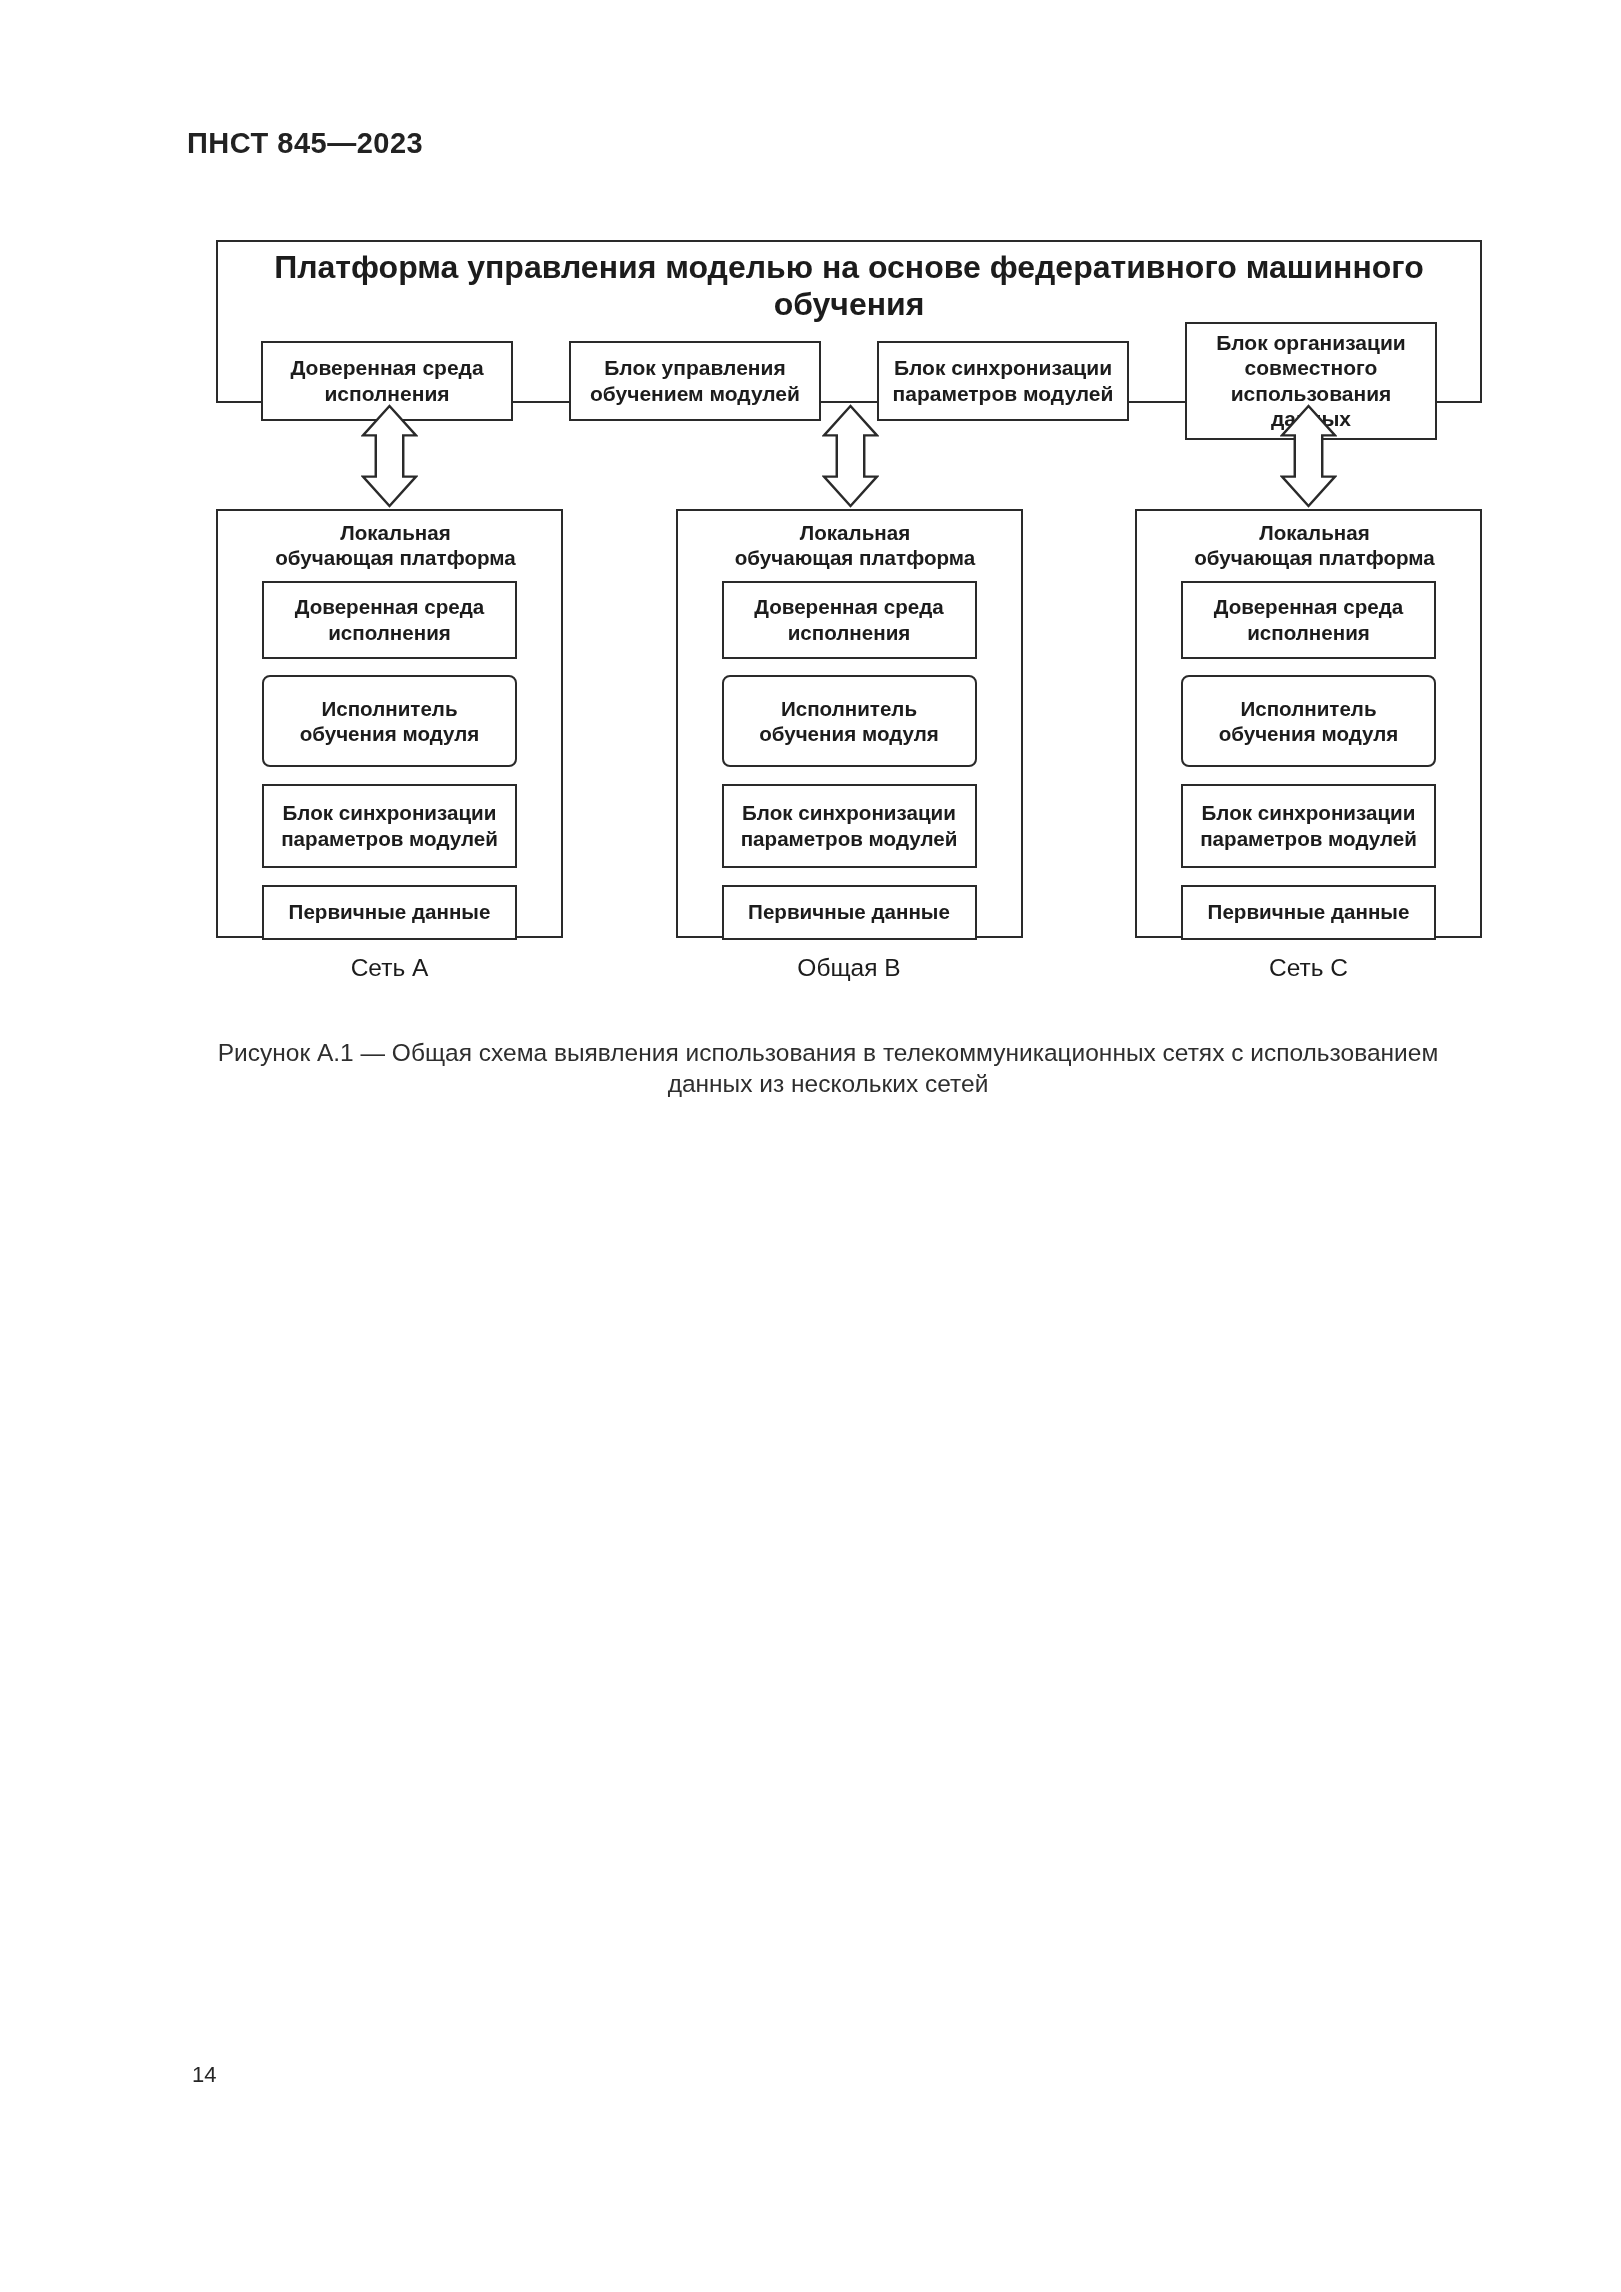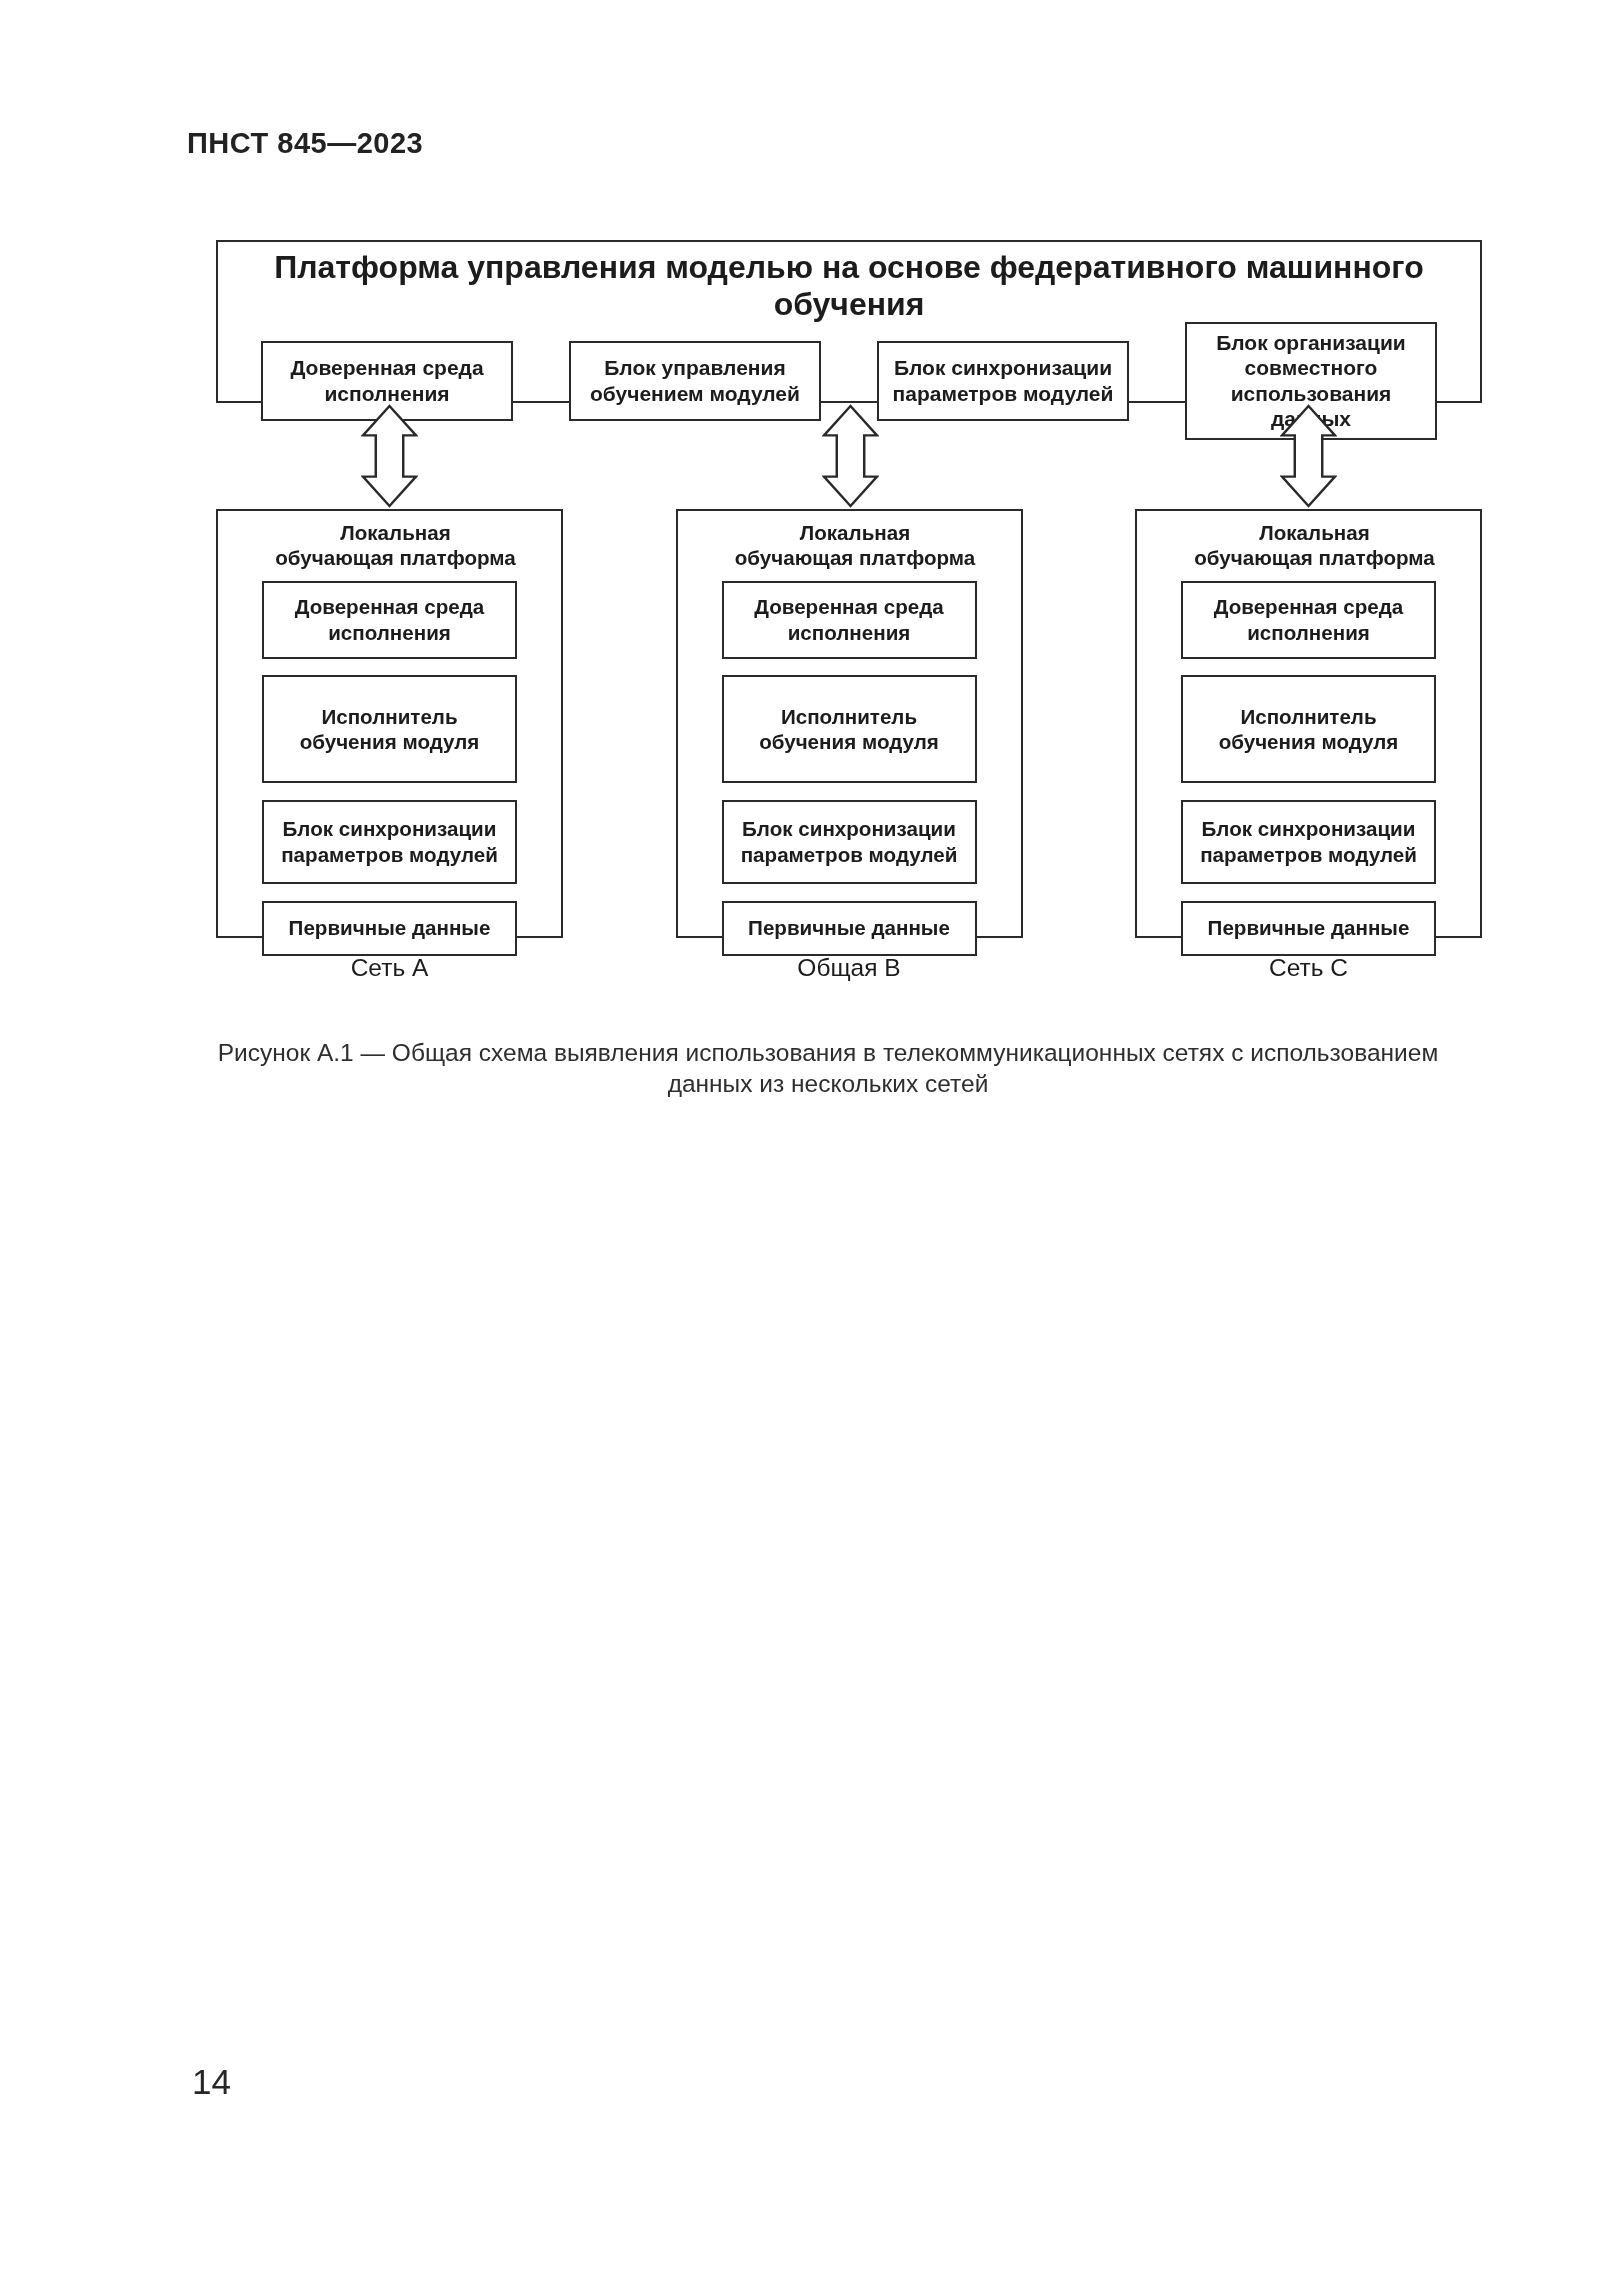--- a/index.html
+++ b/index.html
@@ -113,21 +113,21 @@
     justify-content: center;
     text-align: center;
     font-size: 20.6px;
     font-weight: bold;
     line-height: 25.5px;
     white-space: pre-line;
     background: #ffffff;
     color: #1c1c1c;
   }
   .local-module:nth-child(1) { height: 78px; }
-  .local-module:nth-child(2) { height: 108px; }
+  .local-module:nth-child(2) { height: 92px; border-radius: 8px; }
   .local-module:nth-child(3) { height: 84px; }
   .local-module:nth-child(4) { height: 55px; }
   .labels-row {
     display: flex;
     justify-content: space-between;
     margin-top: 15.7px;
   }
   .net-cell {
     width: 347px;
     text-align: center;
@@ -143,21 +143,21 @@
     text-align: center;
     font-size: 24.5px;
     line-height: 31px;
     white-space: pre-line;
     color: #2e2e2e;
   }
   .page-number {
     position: absolute;
     left: 192px;
     top: 2062px;
-    font-size: 35px;
+    font-size: 22px;
     color: #262626;
   }
 </style>
 </head>
 <body>
 
 <div class="page">
 
   <div class="doc-header">ПНСТ 845—2023</div>
 

